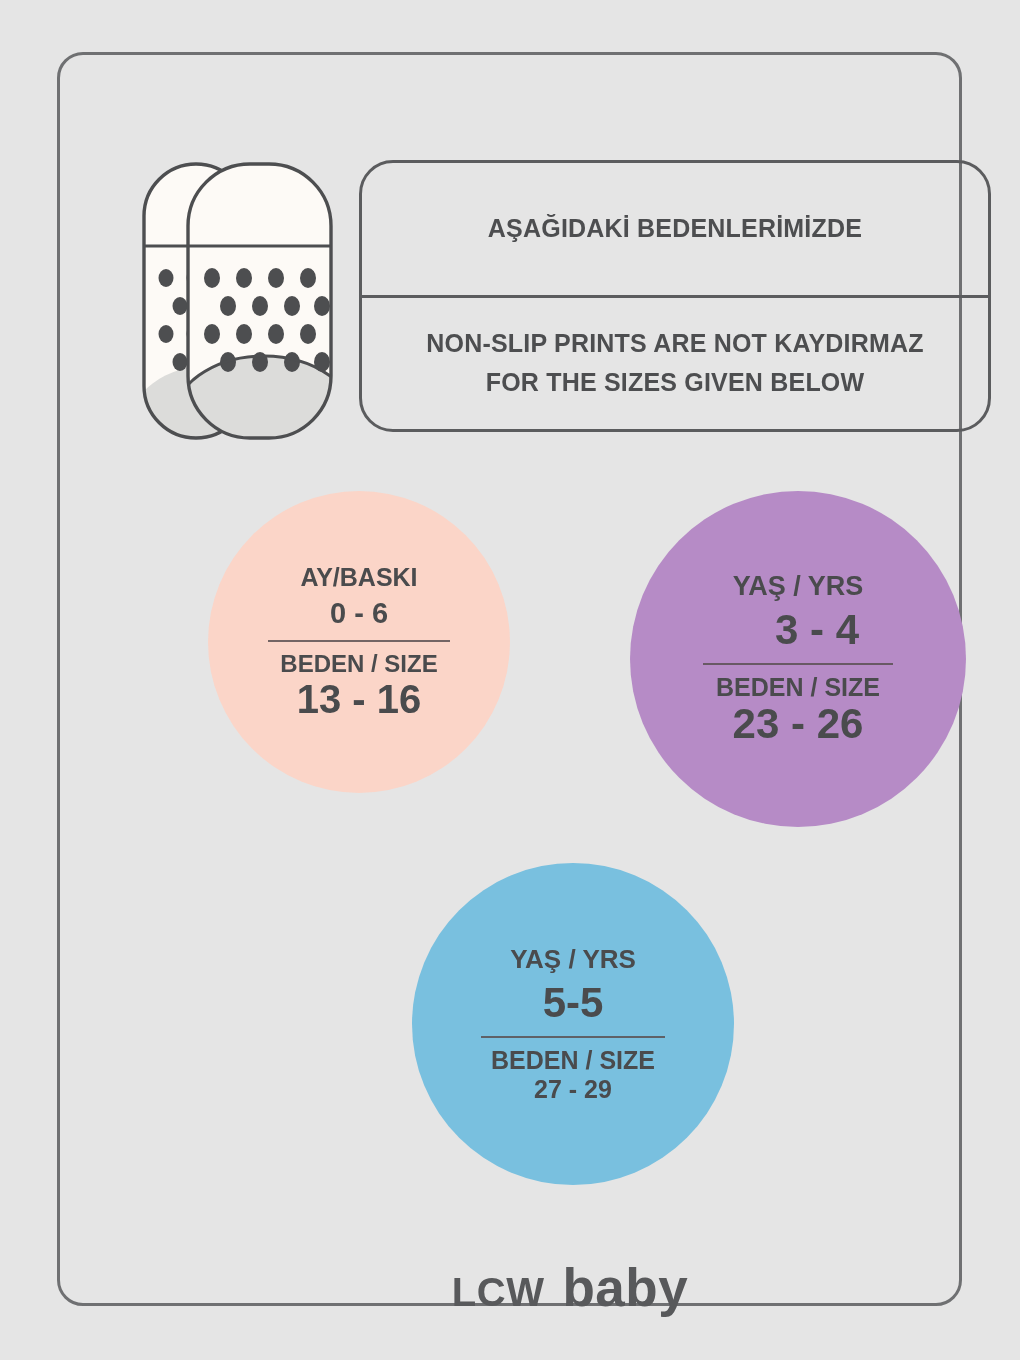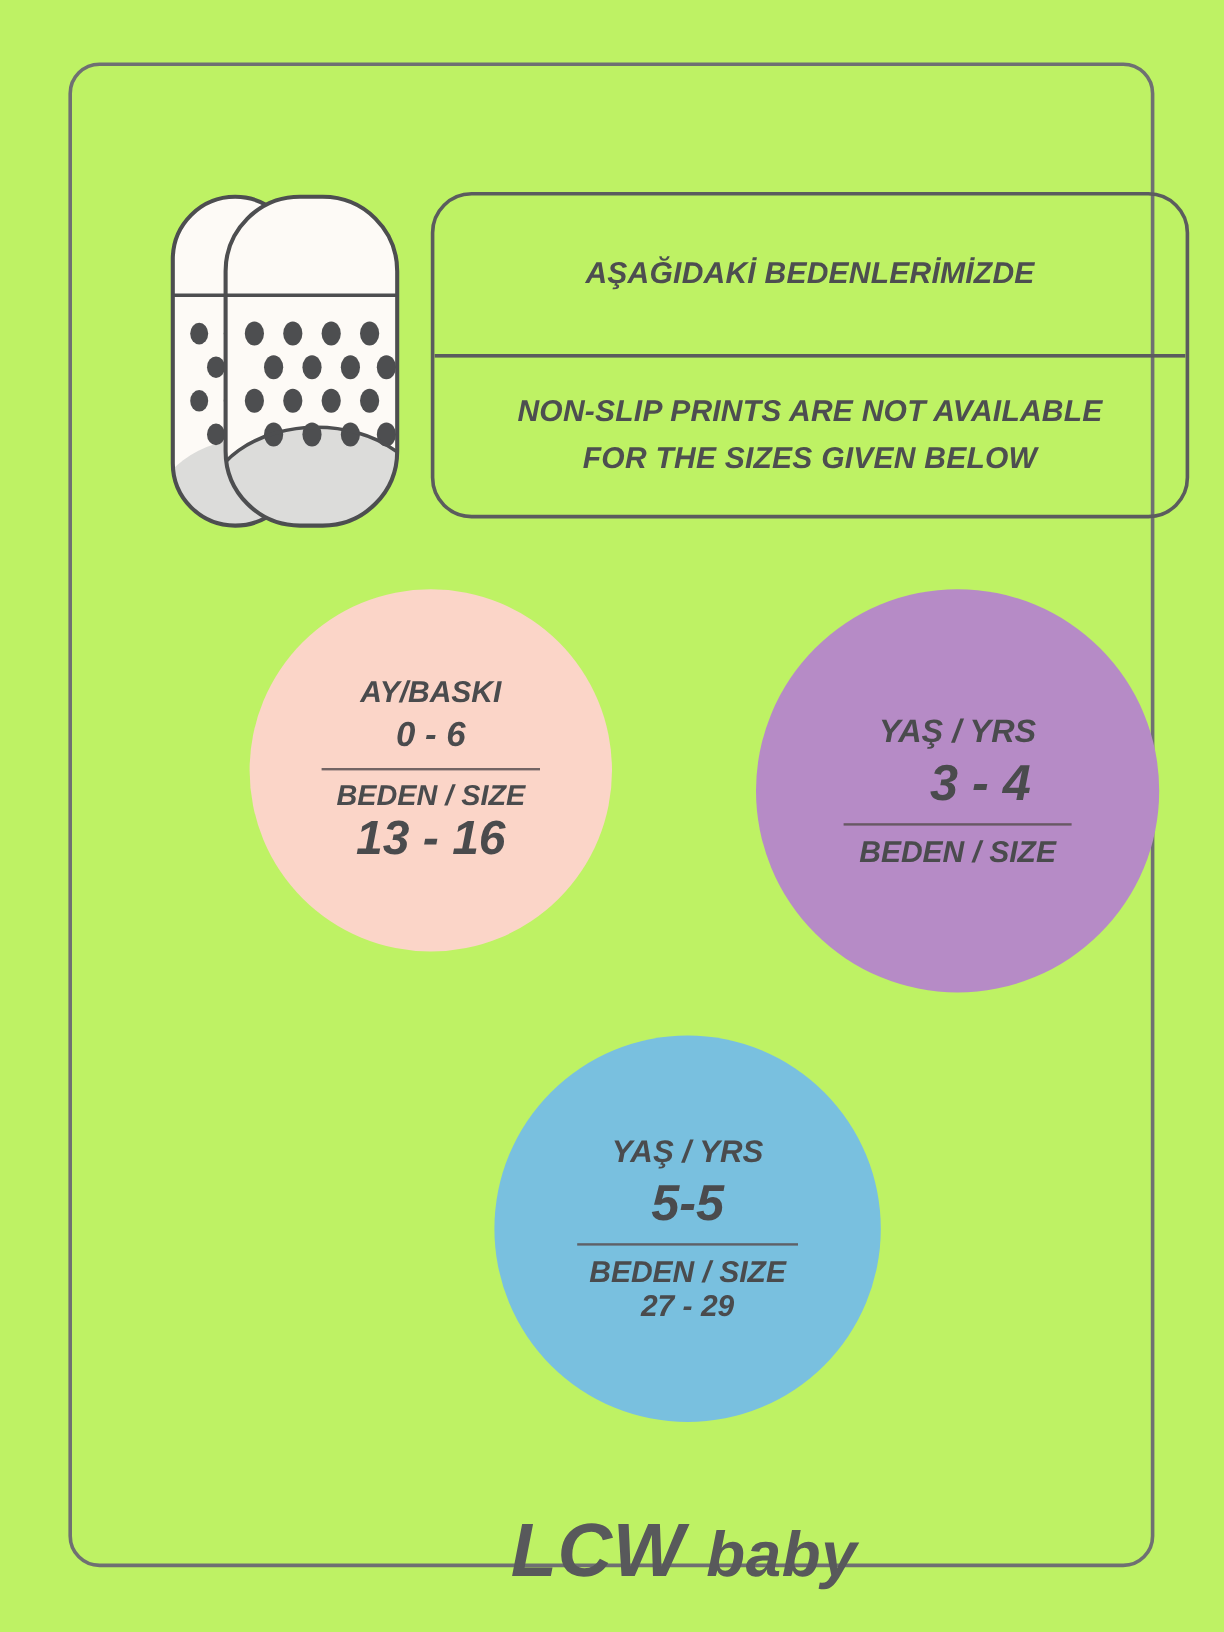--- a/index.html
+++ b/index.html
@@ -11,22 +11,21 @@
     height: 1360px;
     background: #fdfaf6;
     font-family: "Liberation Sans", sans-serif;
     overflow: hidden;
   }
 
   #page {
     position: relative;
     width: 1020px;
     height: 1360px;
-    background: #bef264;
-    font-style: italic;
+    background: #e5e5e5;
   }
 
   
   .card {
     position: absolute;
     left: 57px;
     top: 52px;
     width: 905px;
     height: 1254px;
     border: 3px solid #6f7072;
@@ -147,21 +146,21 @@
     position: absolute;
     left: 0;
     top: 1206px;
     width: 1020px;
     text-align: center;
     color: #58595b;
     line-height: 1;
     white-space: nowrap;
   }
   .brand-lcw {
-    font-size: 63px;
+    font-size: 40px;
     font-weight: bold;
     letter-spacing: 0.5px;
   }
   .brand-baby {
     font-size: 53px;
     font-weight: bold;
     letter-spacing: 0.5px;
     margin-left: 18px;
   }
 </style>
@@ -226,38 +225,39 @@
         </g>
         <rect x="48" y="4" width="143" height="274" rx="62" ry="62" fill="none" stroke="#4d4e50" stroke-width="3.4"></rect>
       </svg>
     </div>
 
     <div class="notice-box">
       <div class="notice-half top">
         <div class="notice-line">AŞAĞIDAKİ BEDENLERİMİZDE</div>
       </div>
       <div class="notice-half bottom">
-        <div class="notice-line">NON-SLIP PRINTS ARE NOT AVAILABLE</div>
+        <div class="notice-line">NON-SLIP PRINTS ARE NOT KAYDIRMAZ</div>
         <div class="notice-line">FOR THE SIZES GIVEN BELOW</div>
       </div>
     </div>
 
     <div class="size-circle circle-pink">
       <div class="c-label c-unit">AY/BASKI</div>
       <div class="c-label c-range">0 - 6</div>
       <div class="c-divider"></div>
       <div class="c-label c-size">BEDEN / SIZE</div>
       <div class="c-label c-sizev">13 - 16</div>
     </div>
 
     <div class="size-circle circle-purple">
       <div class="c-label c-unit">YAŞ / YRS</div>
       <div class="c-label c-range">3 - 4</div>
       <div class="c-divider"></div>
       <div class="c-label c-size">BEDEN / SIZE</div>
+      <div class="c-label c-sizev">23 - 26</div>
     </div>
 
     <div class="size-circle circle-blue">
       <div class="c-label c-unit">YAŞ / YRS</div>
       <div class="c-label c-range">5-5</div>
       <div class="c-divider"></div>
       <div class="c-label c-size">BEDEN / SIZE</div>
       <div class="c-label c-sizev">27 - 29</div>
     </div>
 

